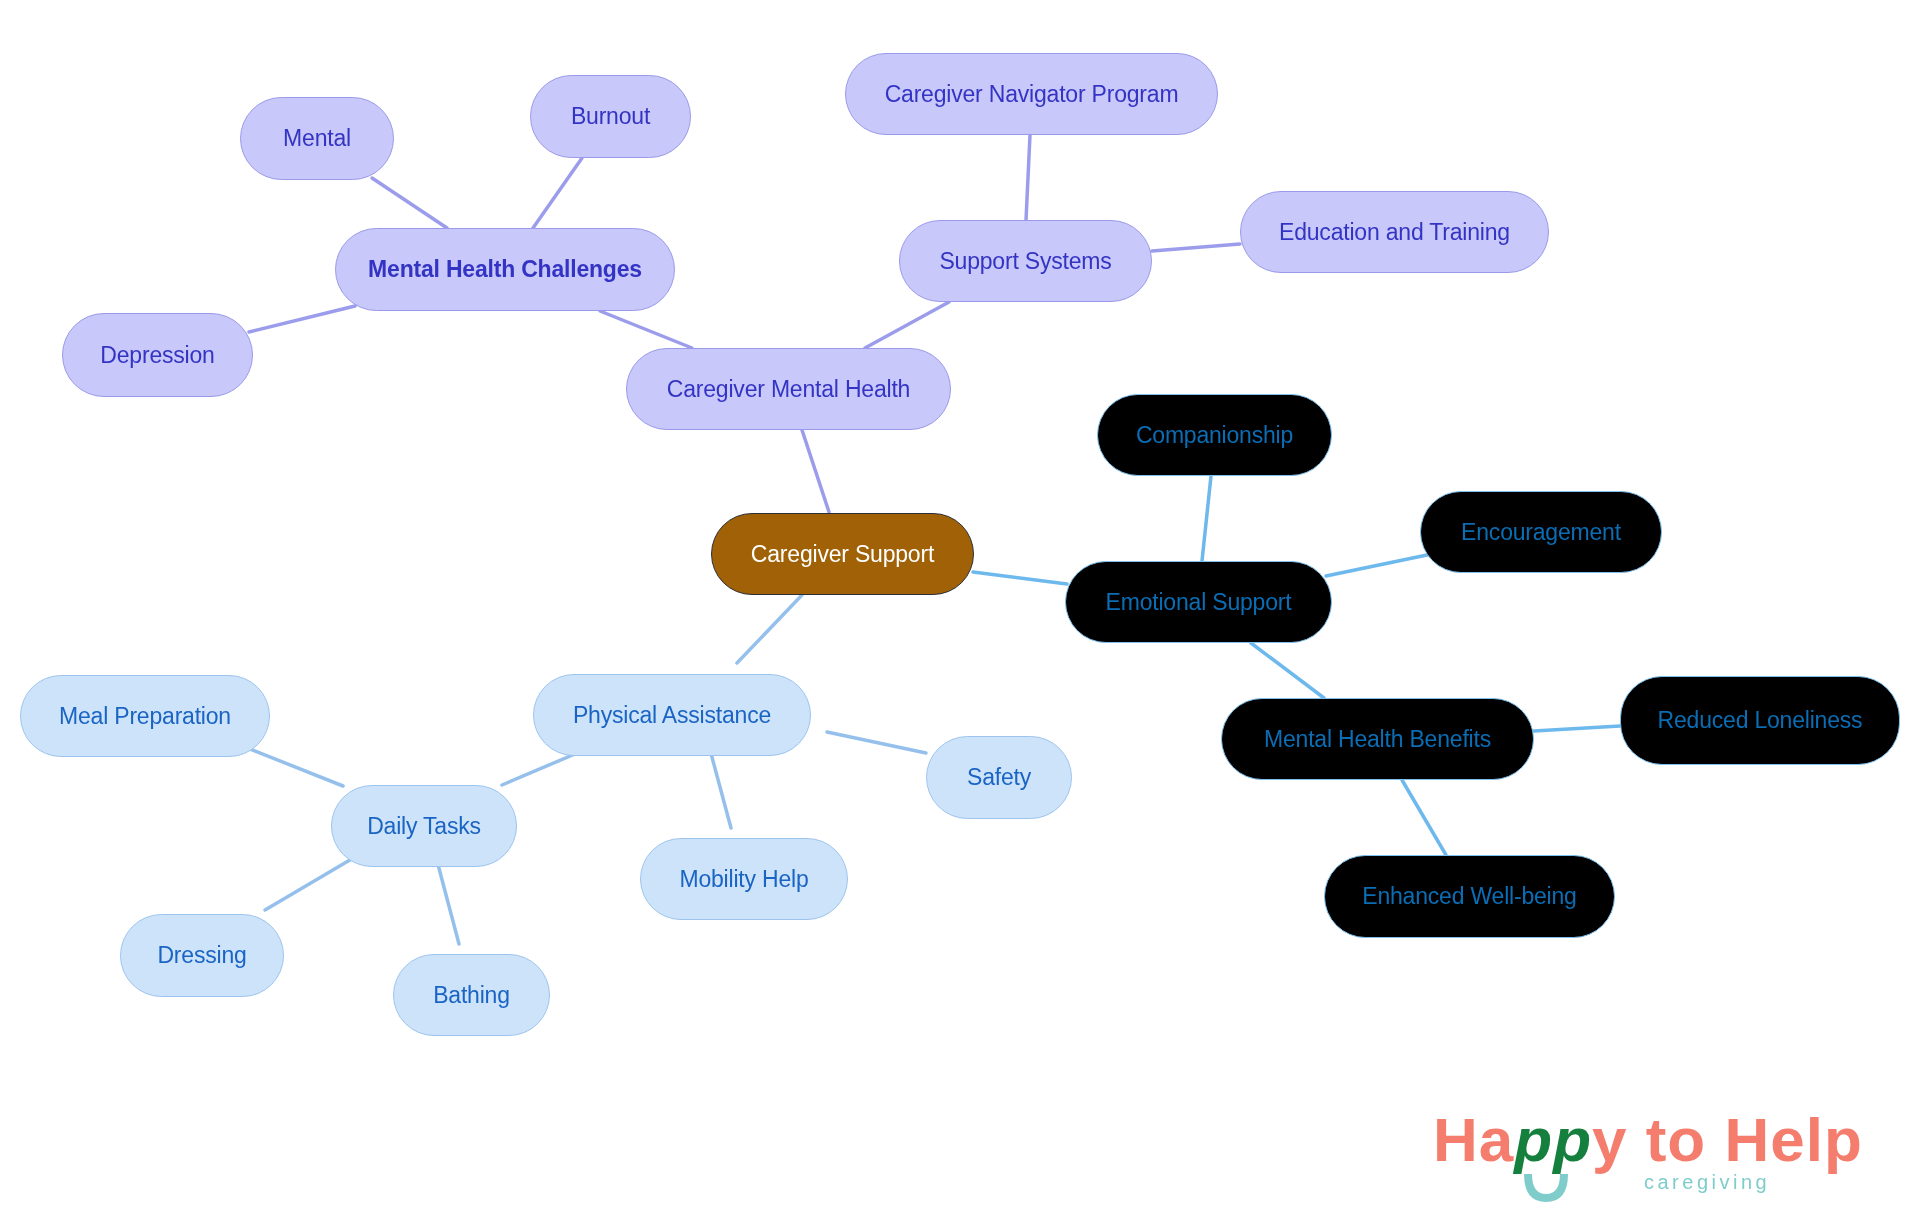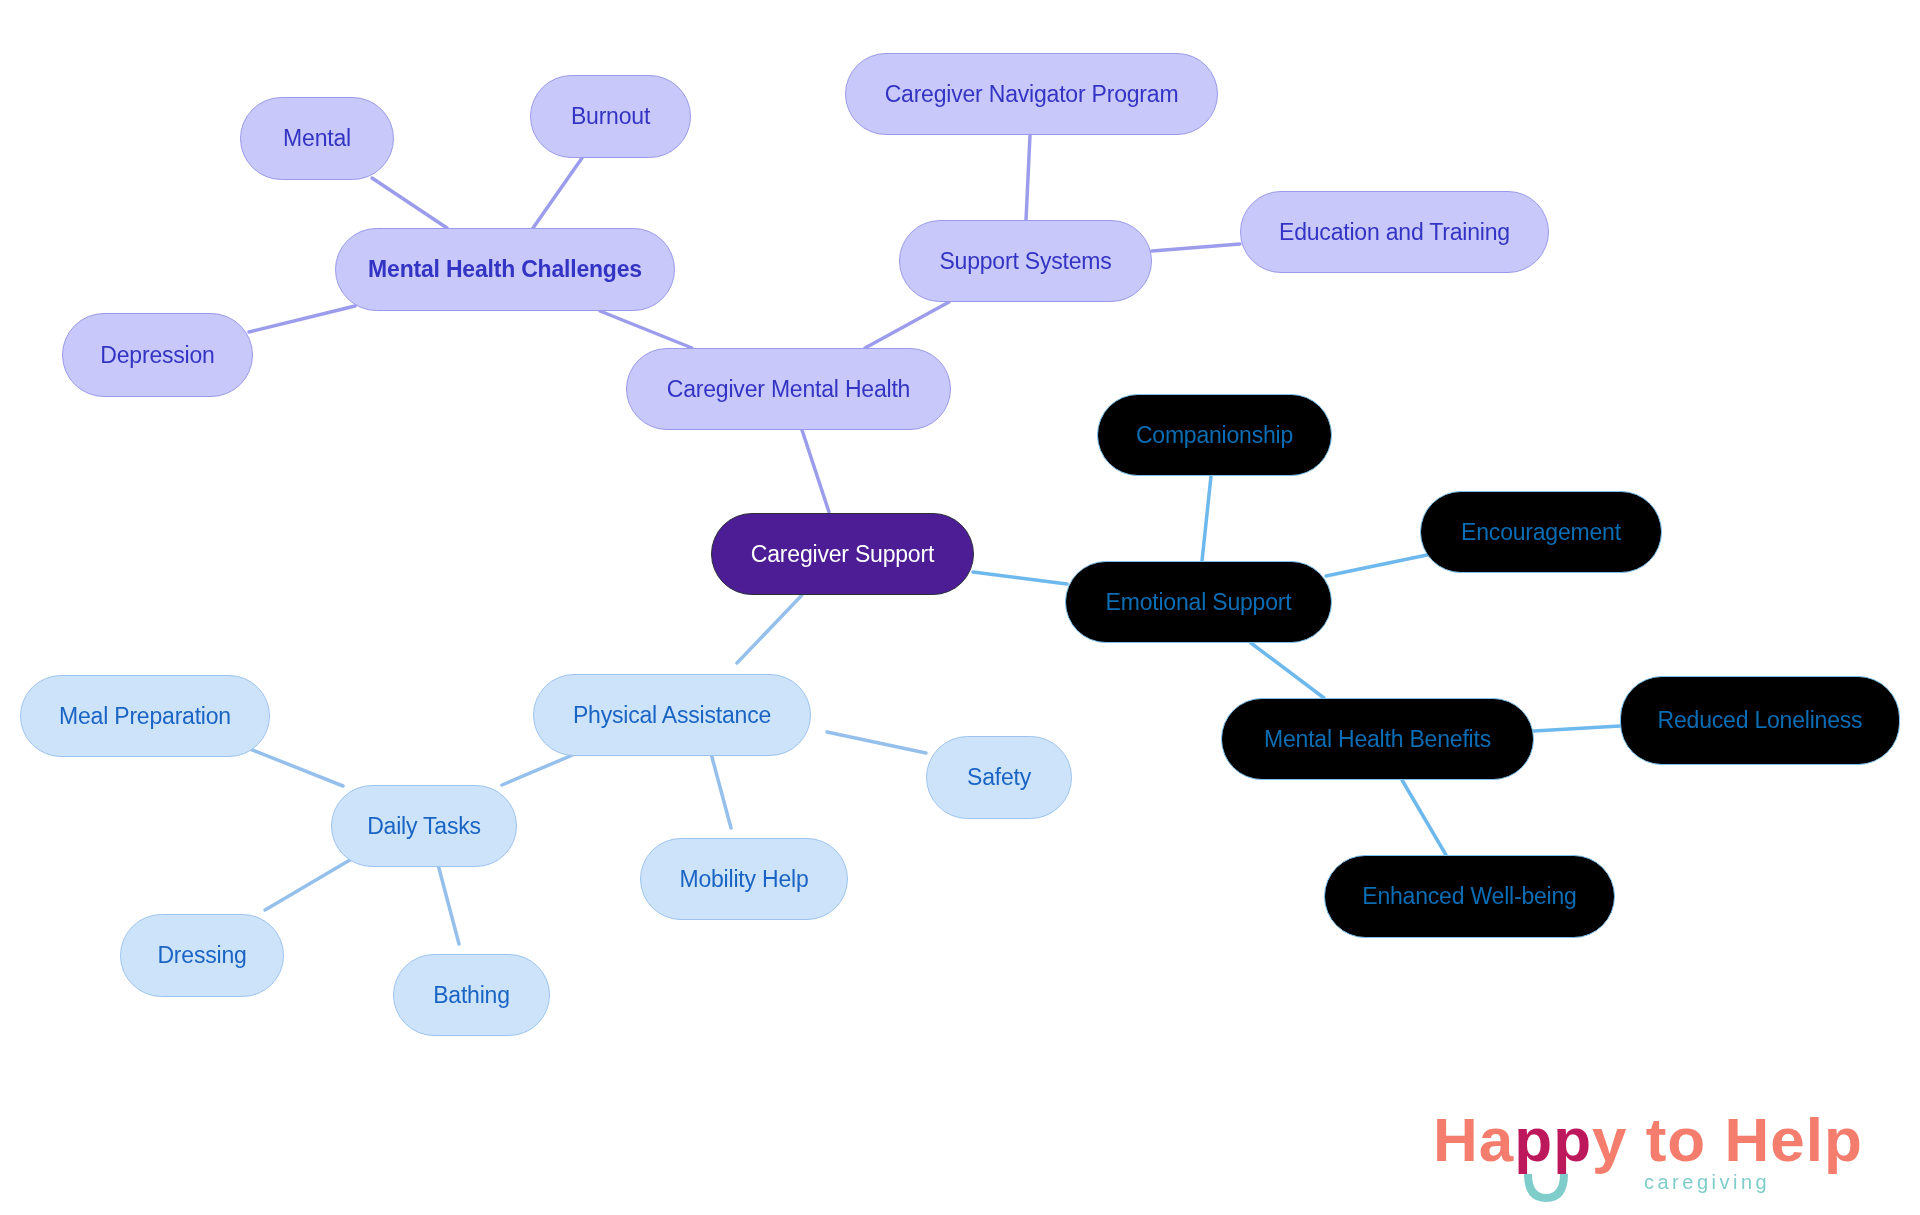--- a/index.html
+++ b/index.html
@@ -6,21 +6,21 @@
     body { width: 1920px; height: 1215px; position: relative; overflow: hidden;
            font-family: "Liberation Sans", "DejaVu Sans", sans-serif; }
     #edges { position: absolute; left: 0; top: 0; width: 1920px; height: 1215px; }
     .node {
       position: absolute; box-sizing: border-box;
       display: flex; align-items: center; justify-content: center;
       border-radius: 42px; border: 1.5px solid;
       font-size: 23px; letter-spacing: -0.2px; white-space: nowrap;
       cursor: pointer;
     }
-    .node.root   { background: #4c1d95; border-color: #2a2f3a; color: #ffffff; }
+    .node.root   { background: #a16207; border-color: #2a2f3a; color: #ffffff; }
     .node.purple { background: #c8c8fa; border-color: #9a9aea; color: #3434c4; }
     .node.sky    { background: #000000; border-color: #7cc1ef; color: #0b6db4; }
     .node.pale   { background: #cde3fa; border-color: #9dc4ef; color: #1a64c4; margin-top: 10px; }
     #logo { position: absolute; left: 1420px; top: 1104px; width: 470px; height: 100px; }
     #logo .main { position: absolute; left: 0; top: 0; font-size: 62px; font-weight: bold;
                   letter-spacing: 1px; line-height: 72px; white-space: nowrap; }
     #logo .sub  { position: absolute; left: 224px; top: 60px; font-size: 20px;
                   letter-spacing: 3.5px; line-height: 36px; }
     #logo svg { position: absolute; left: 103px; top: 68px; }
   </style>
@@ -115,19 +115,19 @@
     <div class="node pale" style="left: 120px; top: 904px; width: 164px; height: 83px;">
       <span>Dressing</span>
     </div>
     <div class="node pale" style="left: 393px; top: 944px; width: 157px; height: 82px;">
       <span>Bathing</span>
     </div>
   </div>
 
 <div id="logo">
   <div class="main">
-    <span class="coral" style="color: rgb(244, 125, 110); margin-left: 13px;">Ha</span><span class="teal" style="color: #be185d;">pp</span><span class="coral" style="color: rgb(244, 125, 110);">y to Help</span>
+    <span class="coral" style="color: rgb(244, 125, 110); margin-left: 13px;">Ha</span><span class="teal" style="color: #15803d; font-style: italic;">pp</span><span class="coral" style="color: rgb(244, 125, 110);">y to Help</span>
   </div>
   <svg width="46" height="30" viewBox="0 0 46 30">
     <path class="smile" d="M5 2 Q5 26 23 26 Q41 26 41 2" fill="none" stroke-width="8" stroke-linecap="butt" stroke="#7ecdcb"></path>
   </svg>
   <div class="sub teal" style="color: rgb(126, 205, 203);">caregiving</div>
 </div>
 
 </body></html>

